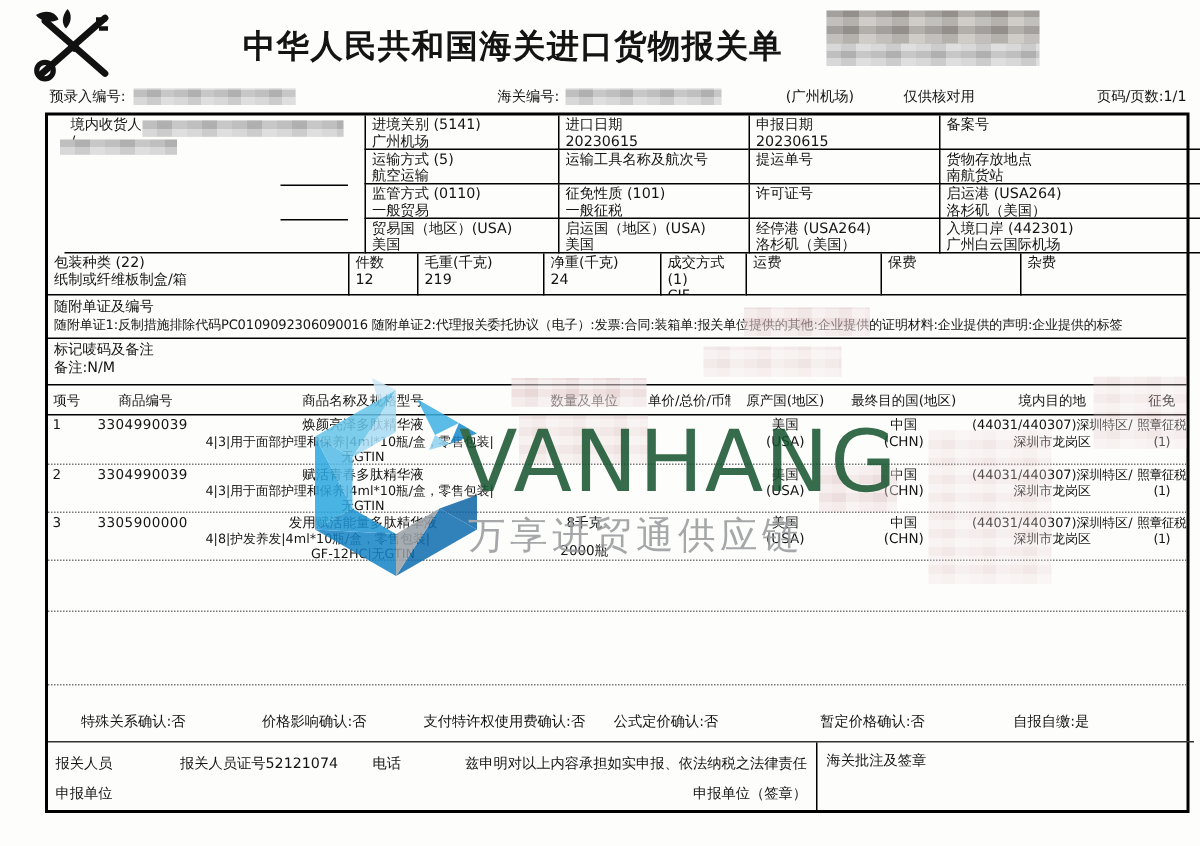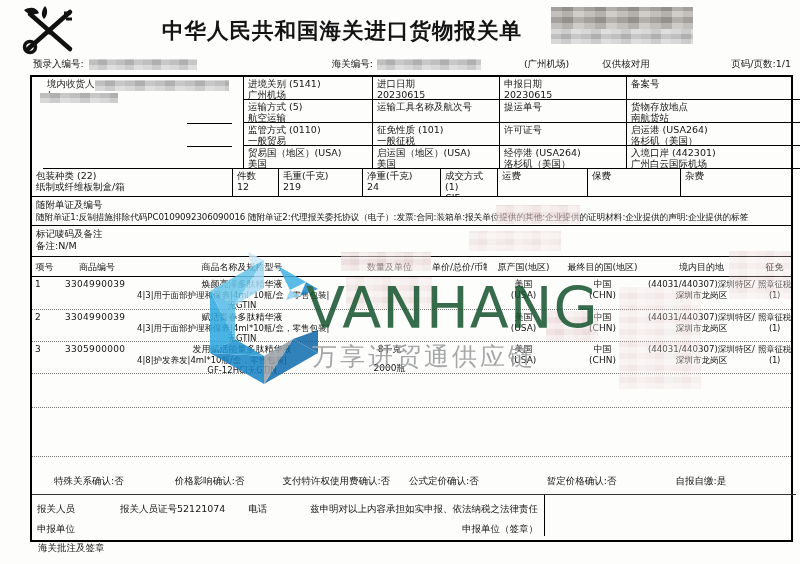--- a/index.html
+++ b/index.html
@@ -56,21 +56,21 @@
   .gc.qty .q2 { margin-top:8px; }
   .gc.ctr { text-align:center; }
   .gc.dom { text-align:center; font-size:8.6px; padding:2px 1px 0 1px; }
   .gc.levy { text-align:center; font-size:8.5px; letter-spacing:-0.3px; }
   .erow { position:absolute; left:0; width:759px; border-bottom:1px dotted #777; }
 
   .confirm { position:absolute; top:380px; left:0; width:764px; height:38px;
              border-bottom:1px solid #333; display:flex; align-items:flex-end;
              padding-bottom:6px; font-size:9.5px; }
 
-  .footer { position:absolute; top:418px; left:0; width:759px; height:45px; display:flex;flex-direction:column; }
+  .footer { position:absolute; top:418px; left:0; width:759px; height:45px; display:flex; }
   .f-left { width:513px; border-right:1px solid #000; padding:8px 6px 0 5px; font-size:9.5px; }
   .f-line { display:flex; }
   .f-line2 { display:flex; margin-top:7px; }
   .f-right { flex:1; padding:6px 6px; font-size:9.5px; }
 
   
   .watermark { position:absolute; left:0; top:0; width:800px; height:564px;
                pointer-events:none; z-index:3; opacity:.85; }
   .wm-cube { position:absolute; left:198px; top:240px; }
   .wm-brand { position:absolute; left:306px; top:278px; color:#14532d;

